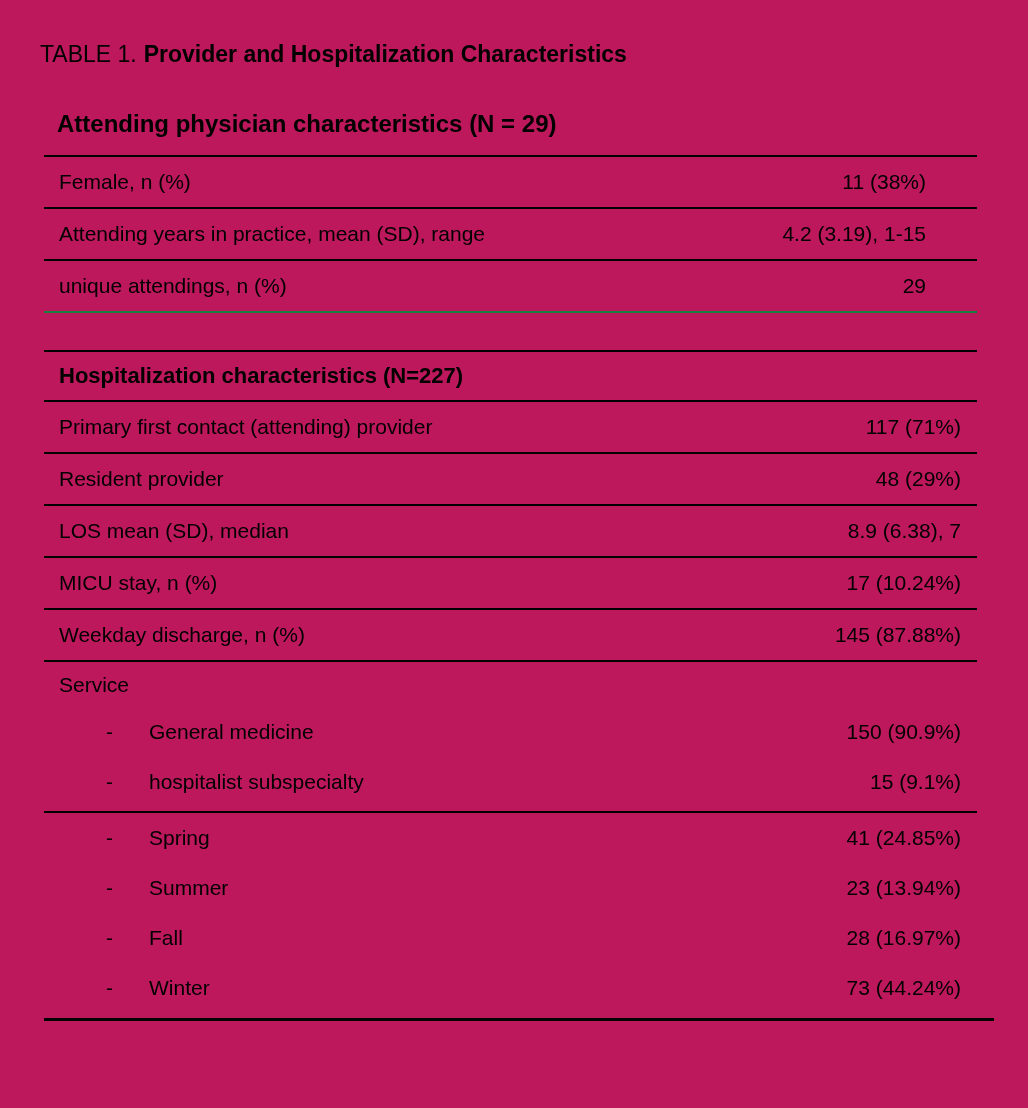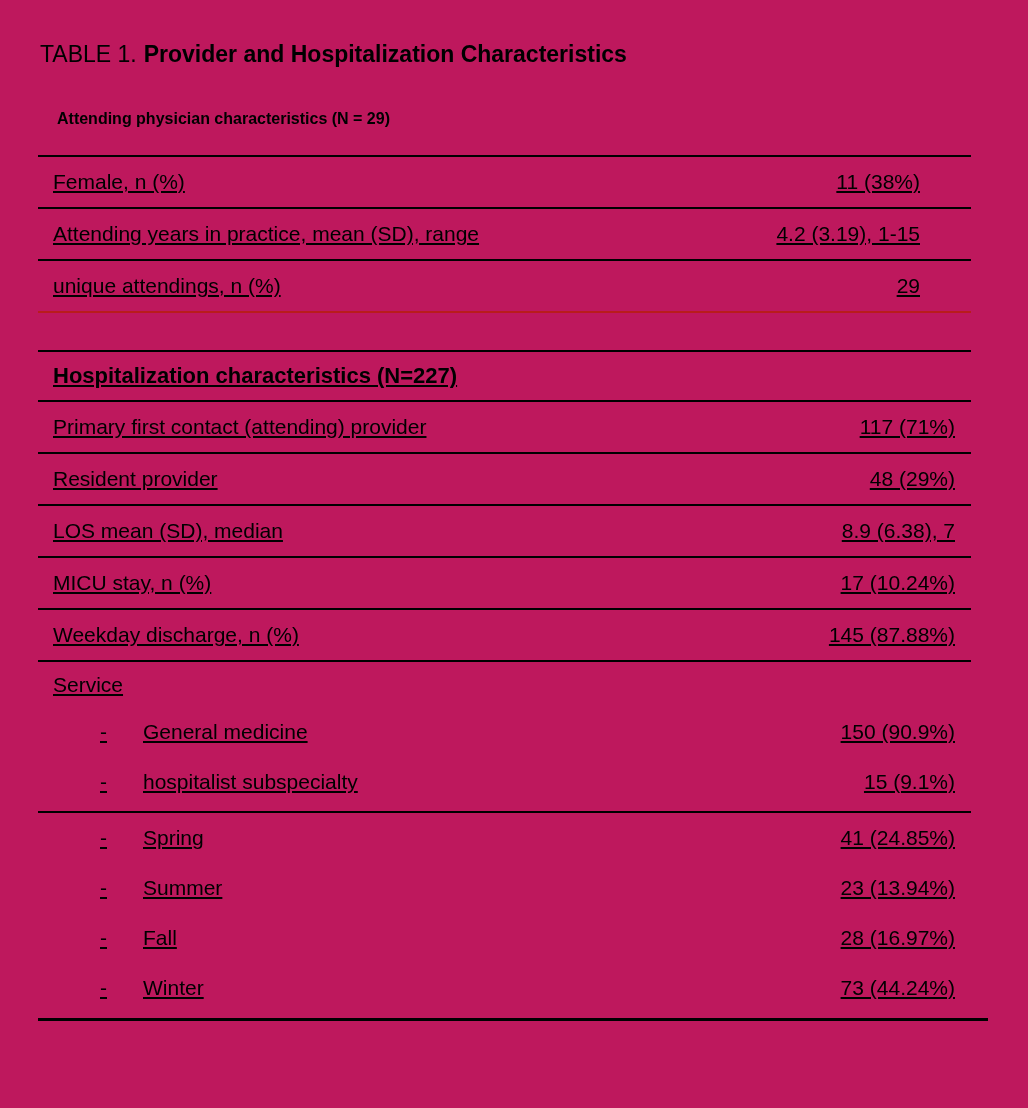--- a/index.html
+++ b/index.html
@@ -27,48 +27,47 @@
     white-space: nowrap;
   }
   .caption .prefix { font-weight: 400; margin-right: 7px; }
   .caption .main   { font-weight: 700; }
 
   
   .attending-header {
     position: absolute;
     left: 57px;
     top: 110px;
-    font-size: 16px;
+    font-size: 24px;
     font-weight: 700;
     white-space: nowrap;
   }
 
   
   .rule-table {
     position: absolute;
-    left: 38px;
+    left: 44px;
     width: 933px;
-    text-decoration: underline;
   }
   .attending-table { top: 155px; }
   .hosp-table { top: 350px; }
 
   .rt-row {
     box-sizing: border-box;
     border-top: 2px solid #000;
     height: 52px;
     display: flex;
     align-items: center;
     justify-content: space-between;
     padding-left: 15px;
     font-size: 21px;
   }
   .attending-table .rt-row { padding-right: 51px; }
   .hosp-table .rt-row { padding-right: 16px; }
-  .rt-row.last { height: 54px; border-bottom: 2px solid #b91c1c; }
+  .rt-row.last { height: 54px; border-bottom: 2px solid #15803d; }
 
   .header-row {
     box-sizing: border-box;
     border-top: 2px solid #000;
     height: 50px;
     display: flex;
     align-items: center;
     padding-left: 15px;
     font-size: 22px;
     font-weight: 700;

